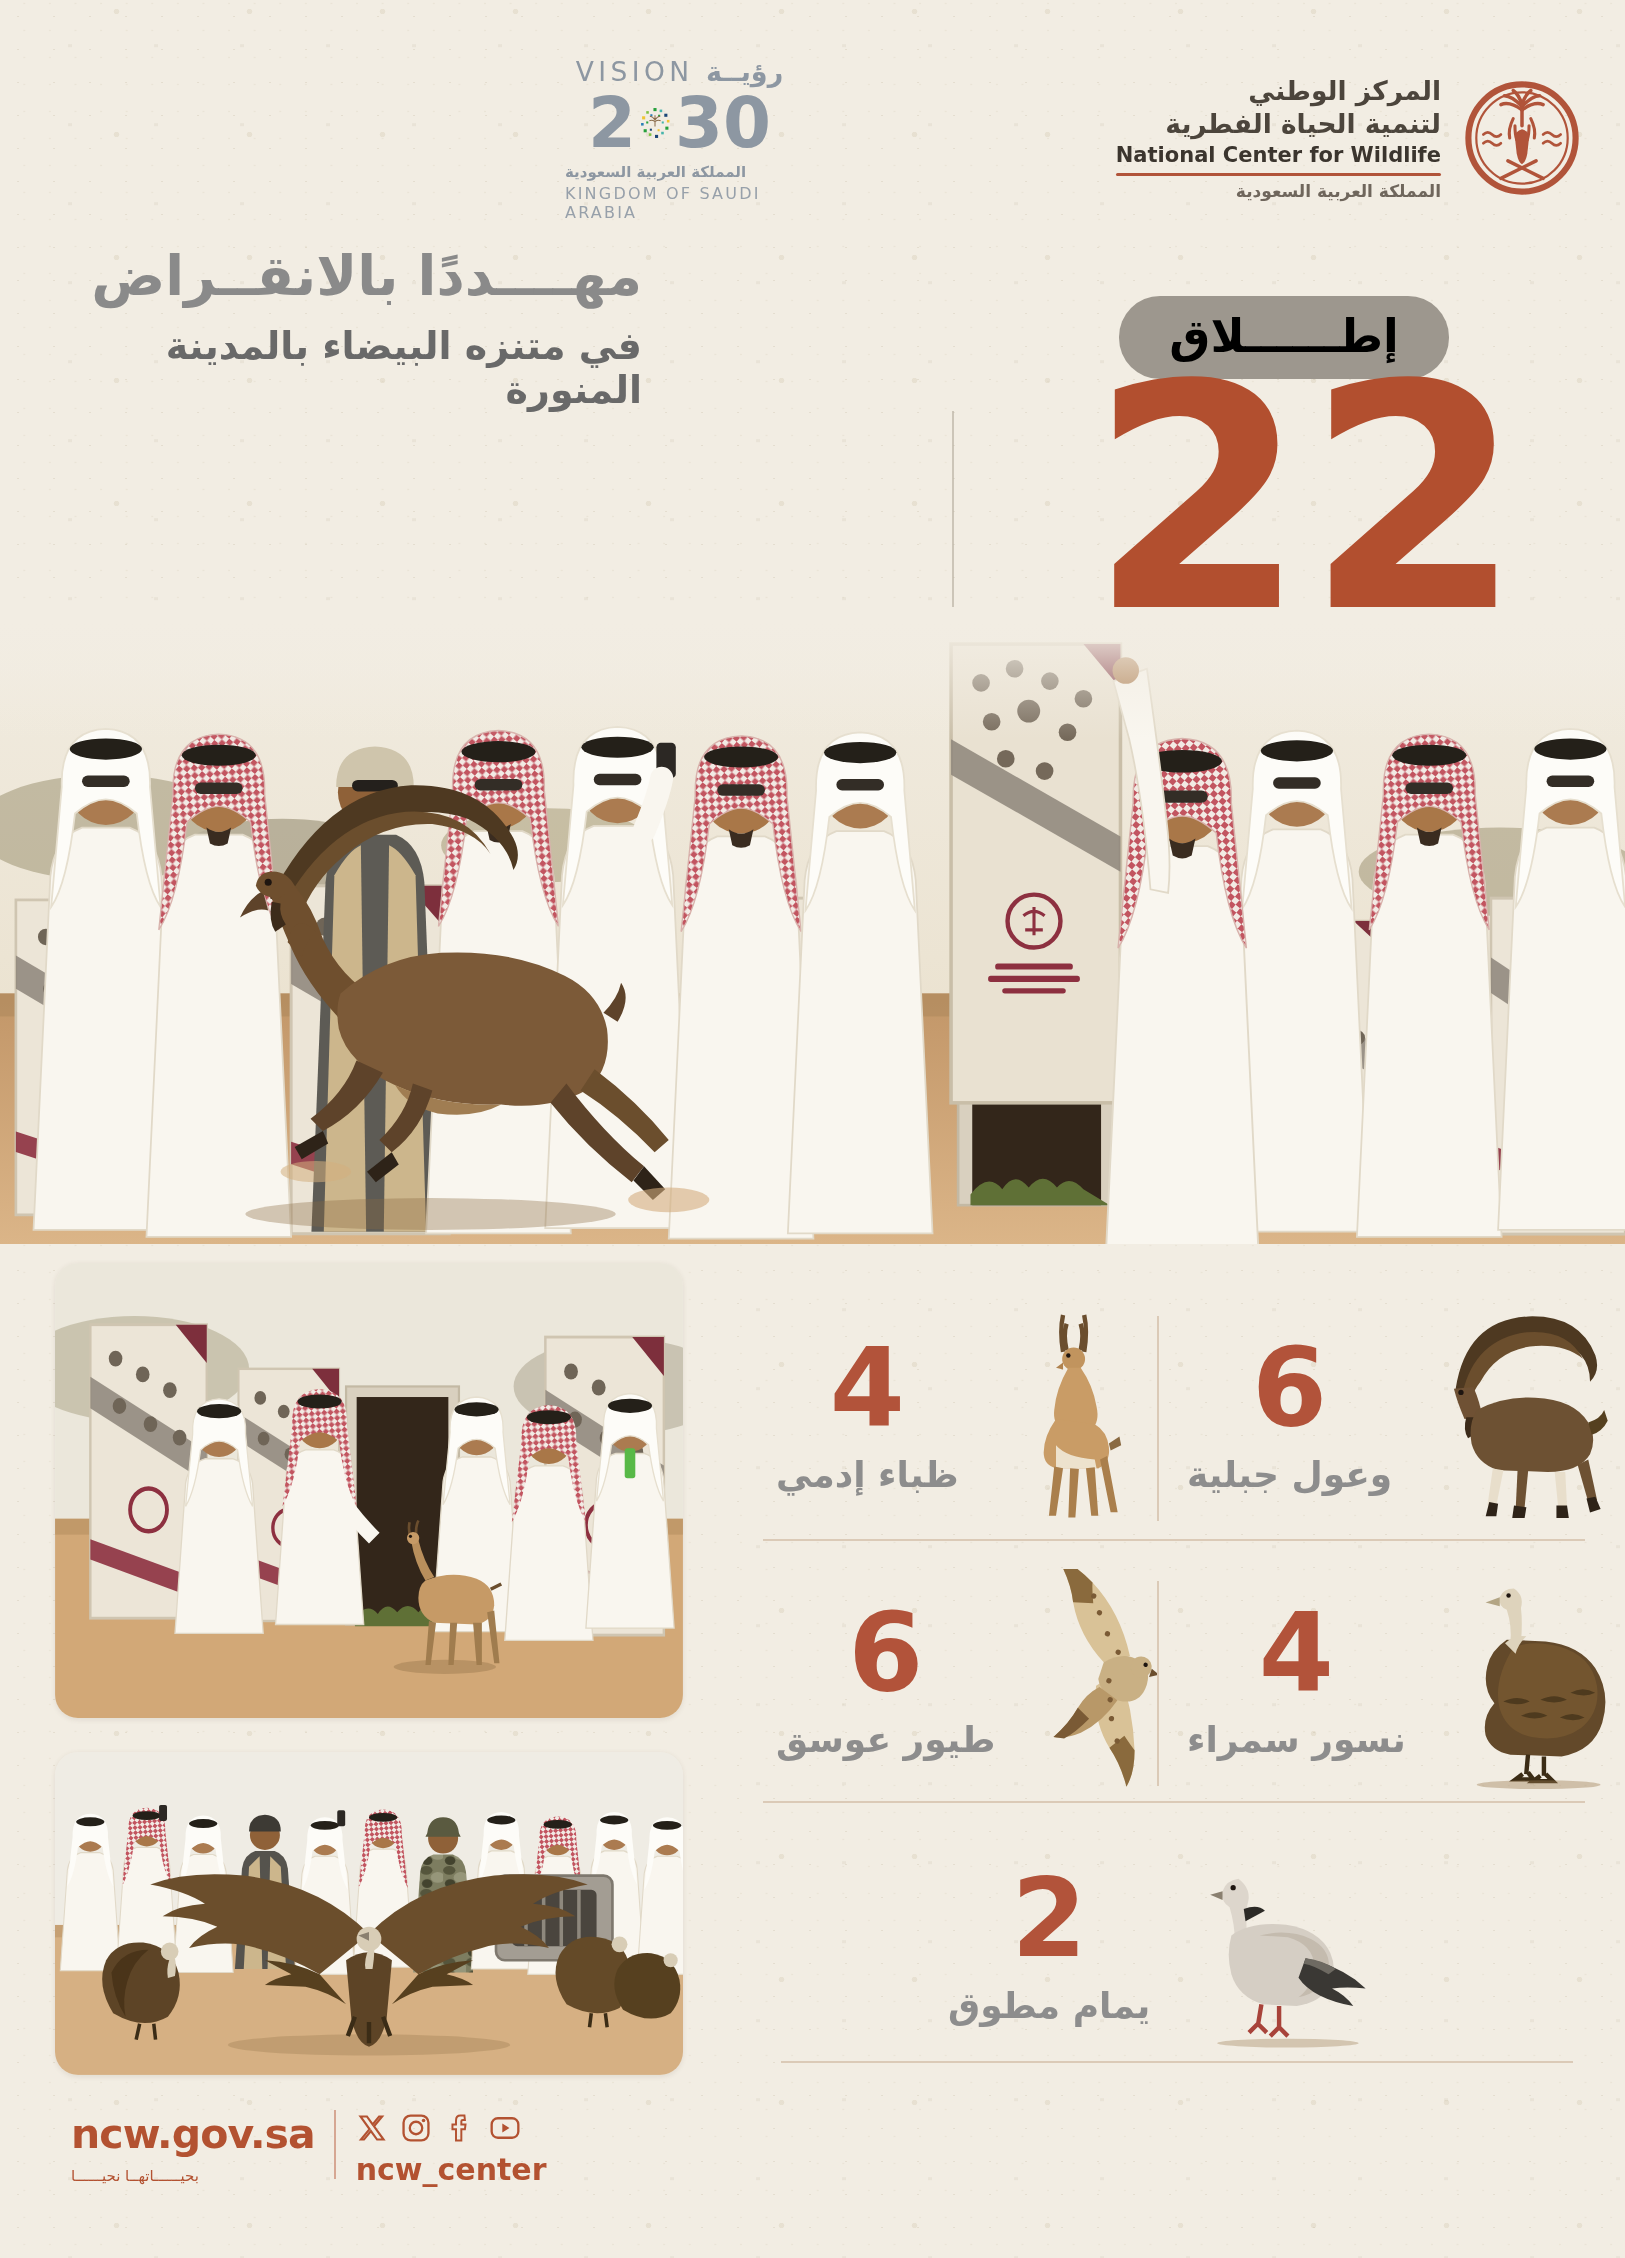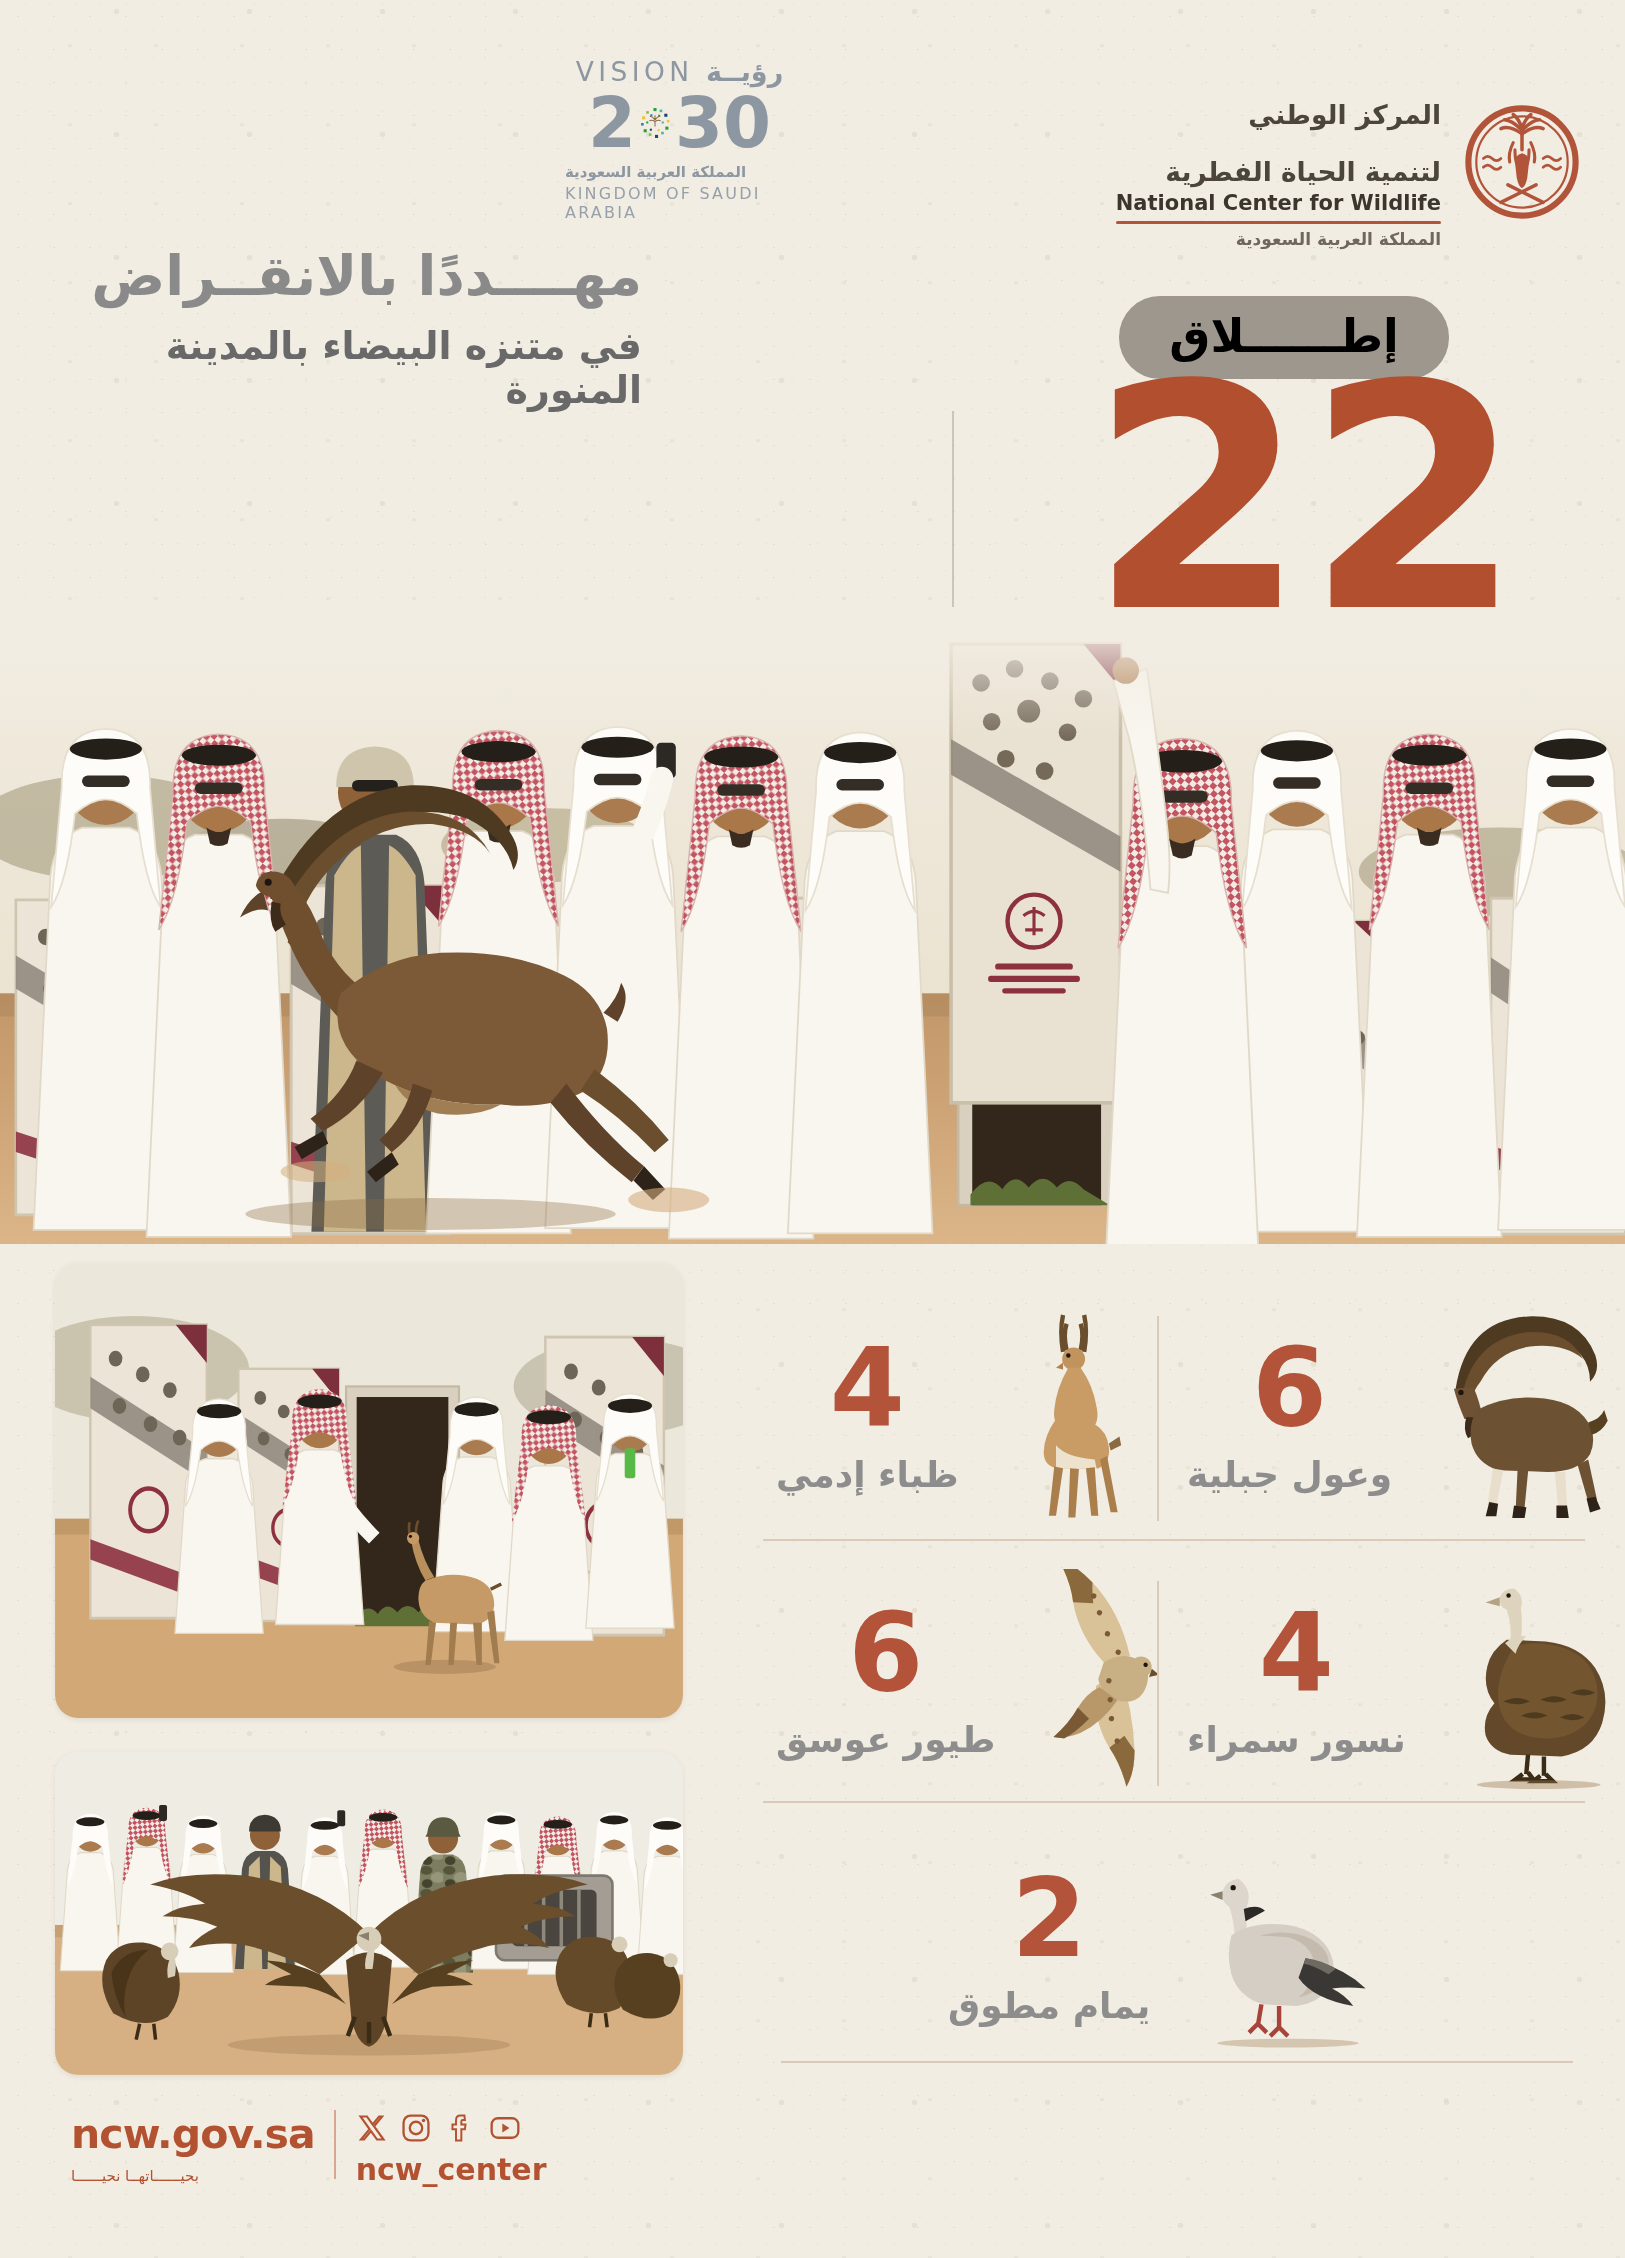--- a/index.html
+++ b/index.html
@@ -22,21 +22,21 @@
   .vision .v-line1{display:flex;justify-content:center;align-items:baseline;gap:12.4px;font-size:26.5px;}
   .vision .v-en{letter-spacing:4.4px;font-weight:400;}
   .vision .v-ar{font-weight:bold;font-size:27px;}
   .vision .v-year{display:flex;justify-content:center;align-items:center;gap:3.5px;font-size:69px;font-weight:bold;line-height:1;margin-top:1.8px;}
   .vision .v-king-ar{font-size:15px;margin-top:5.3px;font-weight:bold;}
   .vision .v-king-en{font-size:16px;letter-spacing:2.2px;margin-top:3px;color:#97a0aa;}
 
   
   .ncw{right:46px;top:74px;display:flex;flex-direction:row;align-items:center;gap:23px;}
   .ncw-text{text-align:right;direction:rtl;}
-  .ncw-ar{font-size:26.5px;font-weight:bold;color:#4c453c;line-height:1.25;margin-top:24px;}
+  .ncw-ar{font-size:26.5px;font-weight:bold;color:#4c453c;line-height:1.25;}
   .ncw-en{font-size:21px;font-weight:bold;color:#3b352e;margin-top:3px;direction:ltr;}
   .ncw-rule{height:2.6px;background:#b1543a;margin:6.2px 0 5.3px 0;border-radius:1.8px;}
   .ncw-king{font-size:17px;color:#6f665c;font-weight:bold;}
 
   
   .hero-text{left:49px;top:219px;width:593px;text-align:right;direction:rtl;}
   .hero-title{font-size:132px;line-height:1.25;font-weight:bold;color:#b0543a;
     text-shadow:5.3px 7px 0 rgba(82,56,40,.20);}
   .hero-sub{font-size:55px;font-weight:bold;color:#8a8a8a;margin-top:25px;}
   .hero-loc{font-size:38px;font-weight:bold;color:#696969;margin-top:16px;}

